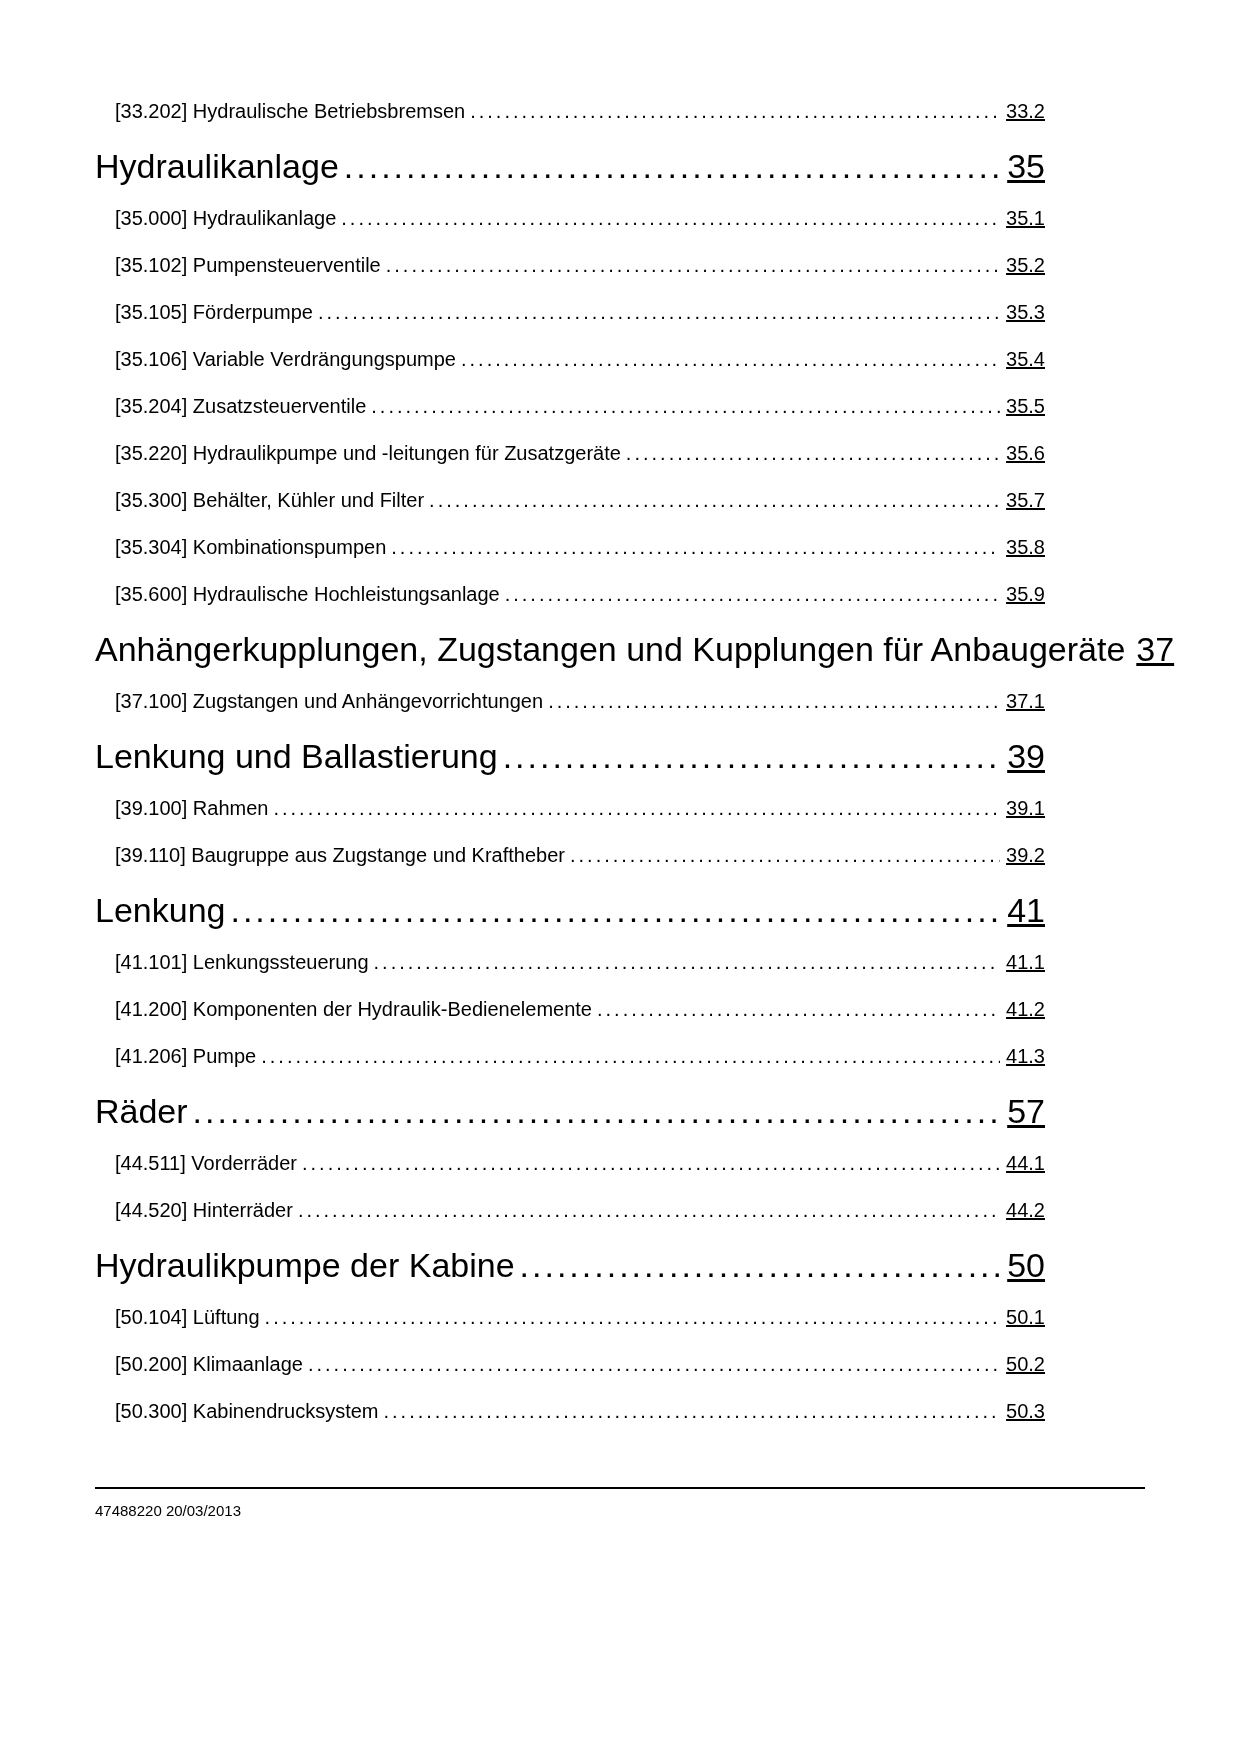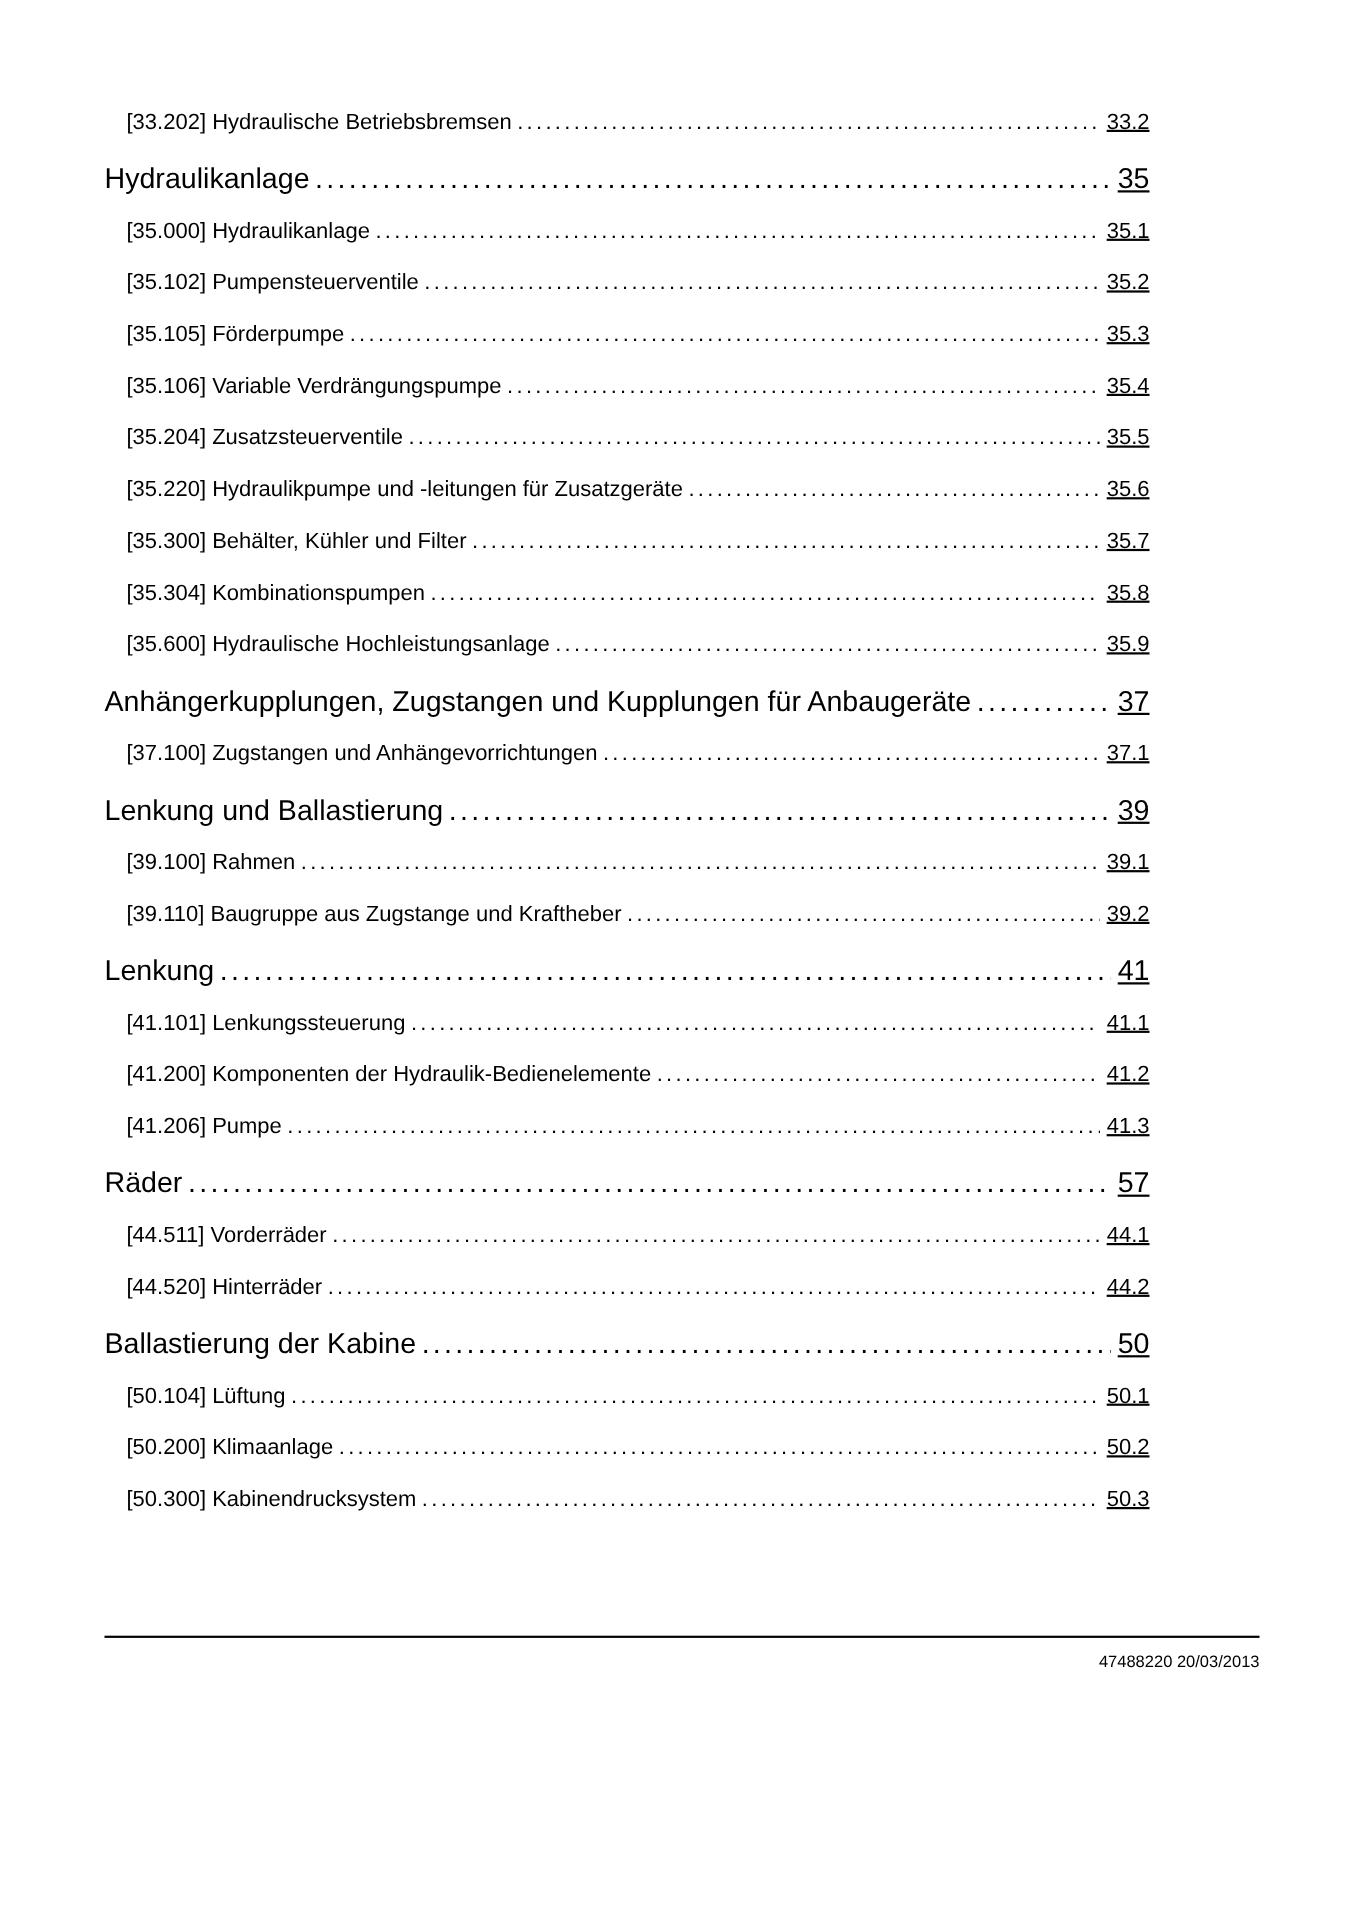--- a/index.html
+++ b/index.html
@@ -24,23 +24,22 @@
   .toc-row {
     display: flex;
     align-items: baseline;
   }
   .toc-entry {
     font-size: 20px;
     padding-left: 20px;
     margin: 0 0 24px 0;
   }
   .toc-heading {
-    font-size: 26px;
+    font-size: 34px;
     margin: 0 0 21px 0;
-    justify-content: flex-end;
   }
   .label {
     flex: 0 0 auto;
     white-space: nowrap;
   }
   .leader {
     flex: 1 1 0;
     min-width: 0;
     overflow: hidden;
     white-space: nowrap;
@@ -60,21 +59,21 @@
     text-decoration: underline;
   }
   .footer {
     position: absolute;
     left: 95px;
     right: 96px;
     top: 1487px;
     border-top: 2px solid #000000;
   }
   .footer-text {
-    text-align: right;
+    text-align: left;
     margin-top: 13px;
     font-size: 15px;
   }
 </style>
 </head>
 <body>
 
 <div class="toc" id="toc-root">
     <div class="toc-row toc-entry">
       <span class="label">[33.202] Hydraulische Betriebsbremsen</span>
@@ -185,21 +184,21 @@
       <span class="label">[44.511] Vorderräder</span>
       <span class="leader"></span>
       <span class="pagenum">44.1</span>
     </div>
     <div class="toc-row toc-entry">
       <span class="label">[44.520] Hinterräder</span>
       <span class="leader"></span>
       <span class="pagenum">44.2</span>
     </div>
     <div class="toc-row toc-heading">
-      <span class="label">Ballastierung der Kabine</span>
+      <span class="label">Hydraulikpumpe der Kabine</span>
       <span class="leader"></span>
       <span class="pagenum">50</span>
     </div>
     <div class="toc-row toc-entry">
       <span class="label">[50.104] Lüftung</span>
       <span class="leader"></span>
       <span class="pagenum">50.1</span>
     </div>
     <div class="toc-row toc-entry">
       <span class="label">[50.200] Klimaanlage</span>

